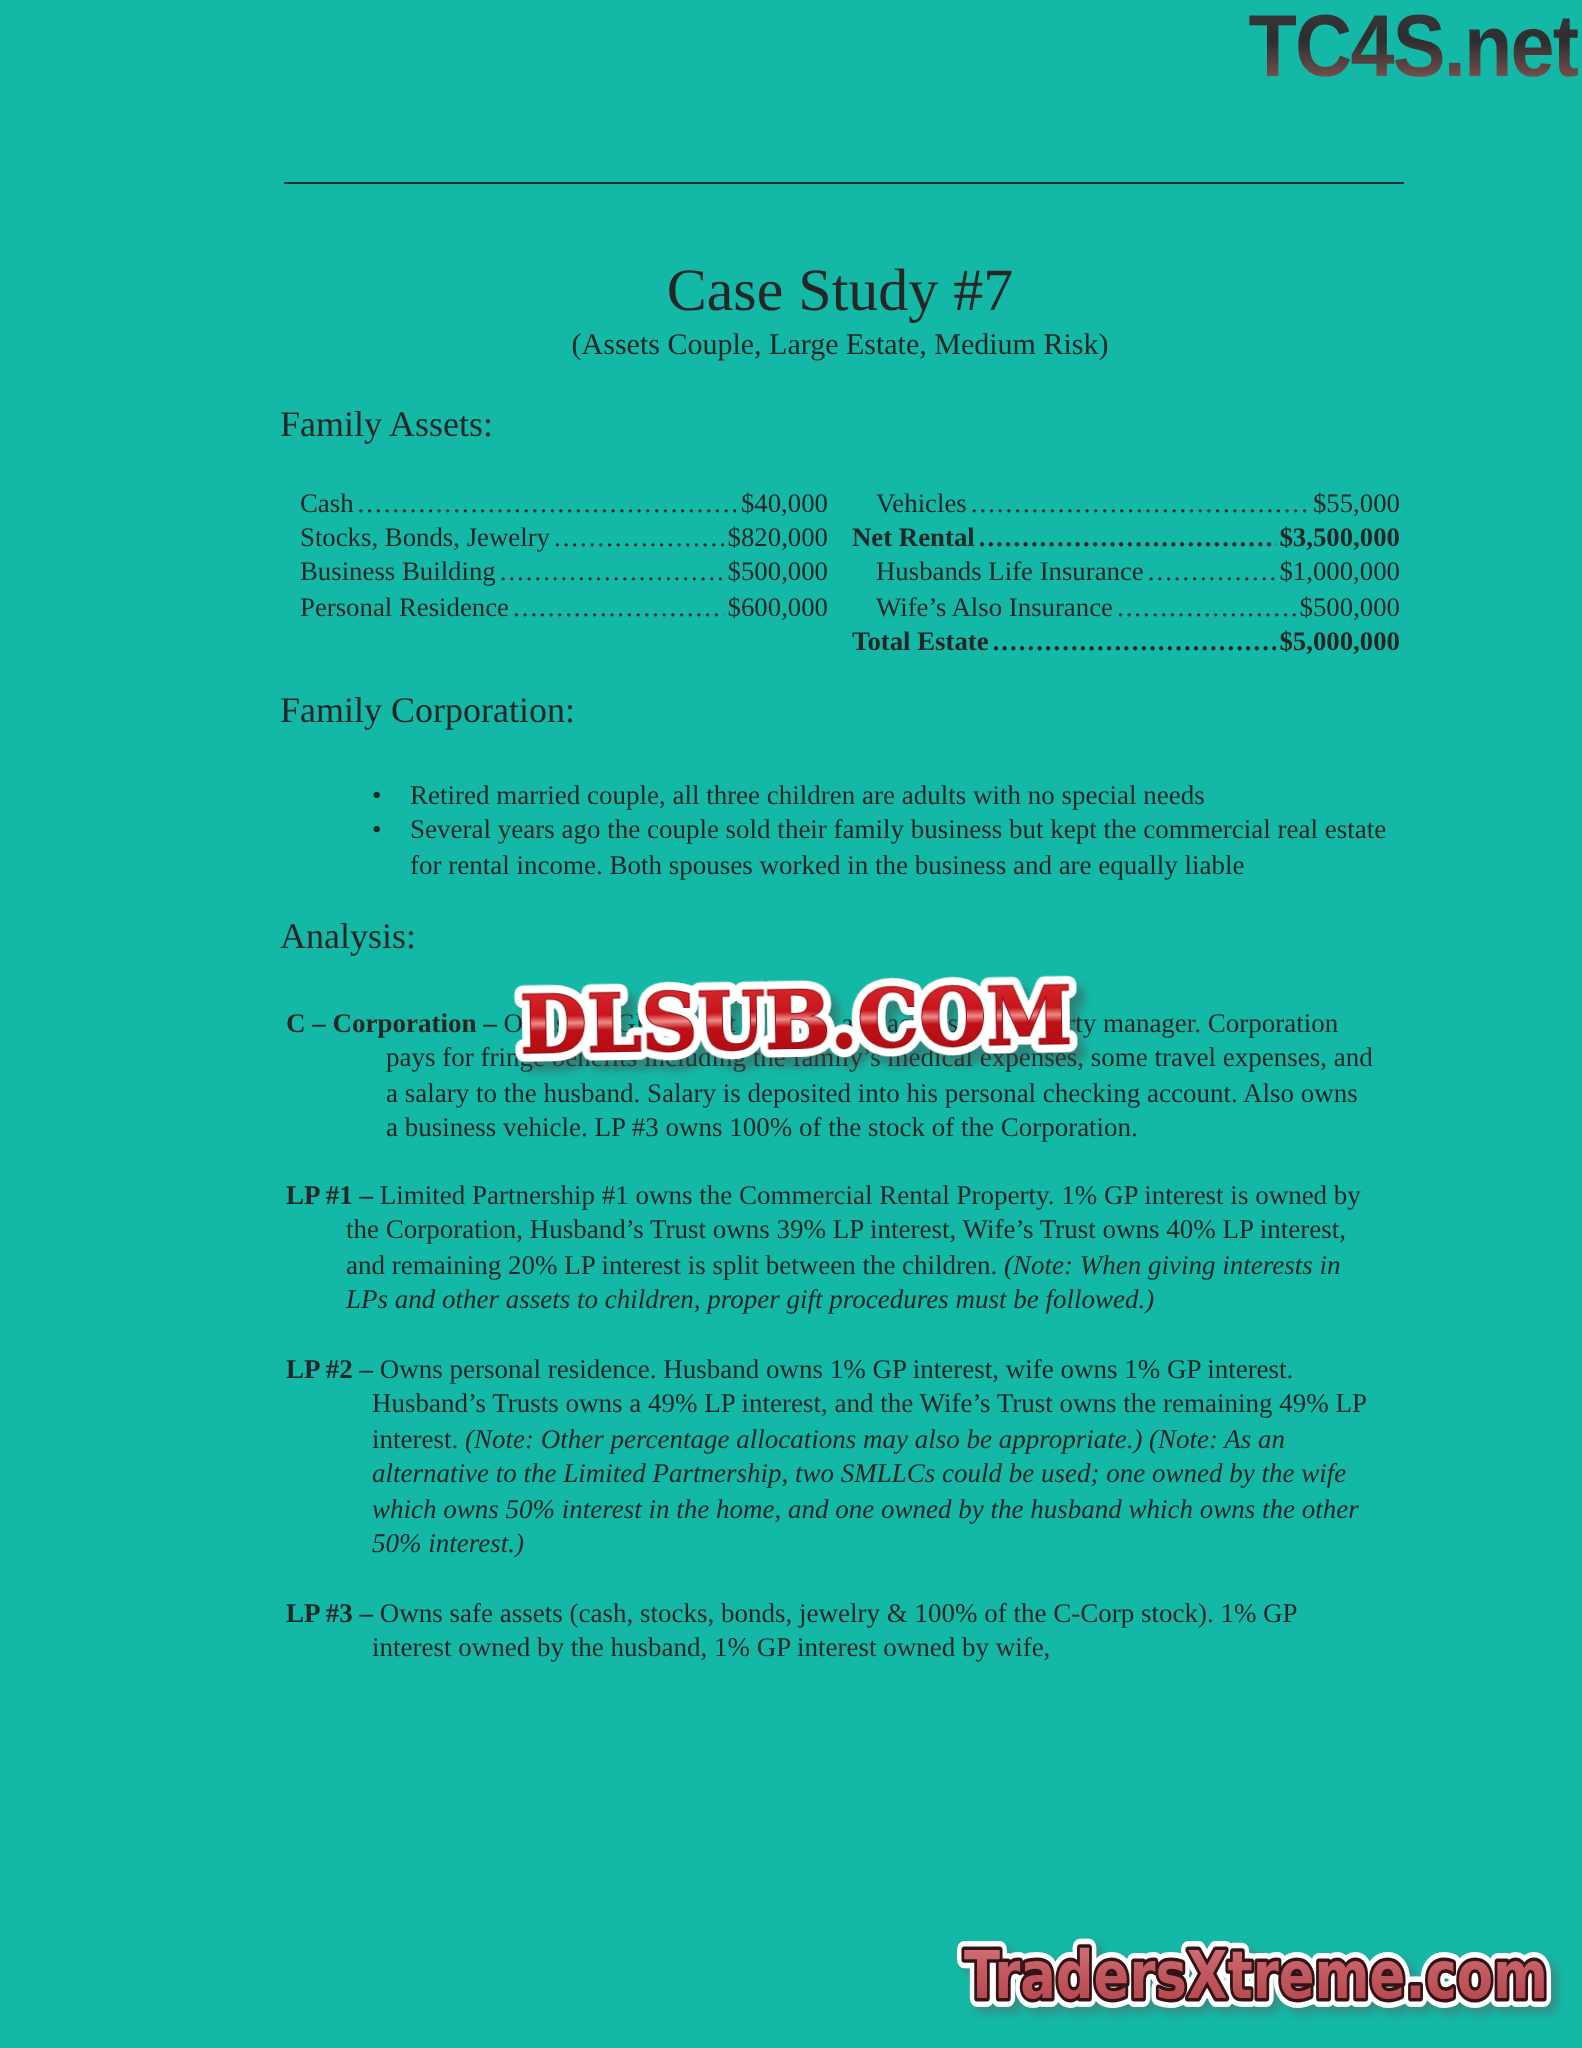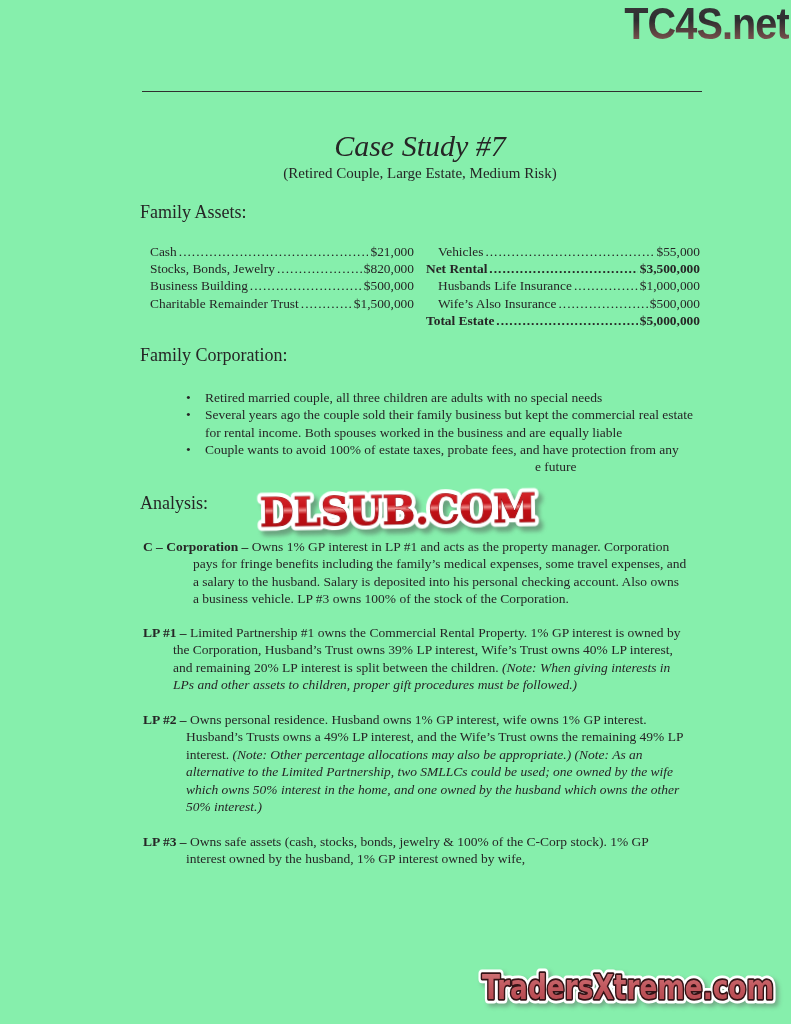--- a/index.html
+++ b/index.html
@@ -1,31 +1,31 @@
 <!DOCTYPE html>
 <html><head>
 <meta charset="utf-8">
 <style>
   html,body{margin:0;padding:0;background:#ffffff;}
   .page{
-    position:relative;width:791px;height:1024px;background:#86efac;overflow:hidden;
+    position:relative;width:791px;height:1024px;background:#14b8a6;overflow:hidden;
     font-family:"Liberation Serif", serif;color:#262626;
   }
   
   .tc4s{
     position:absolute;top:2px;right:2px;
     font-family:"Liberation Sans", sans-serif;font-weight:bold;font-size:44px;line-height:1;
     letter-spacing:-1px;
     background:linear-gradient(180deg,#39393b 0%,#2e2e30 42%,#6b4a47 78%,#9b6f68 100%);
     -webkit-background-clip:text;background-clip:text;color:transparent;
     transform:scaleX(0.9);transform-origin:right top;
   }
   .rule{position:absolute;top:91px;left:142px;width:560px;border-top:1.5px solid #2f2f2f;}
   .content{position:absolute;top:128px;left:140px;width:560px;}
-  .title{font-style:italic;font-size:30px;line-height:36px;text-align:center;margin:0;font-weight:normal;}
+  .title{font-size:30px;line-height:36px;text-align:center;margin:0;font-weight:normal;}
   .subtitle{font-size:15px;line-height:19px;text-align:center;}
   .sec-heading{font-size:18px;line-height:18px;margin-top:20px;}
   
   .assets{display:flex;margin-top:22px;font-size:13.4px;line-height:17.2px;}
   .acol{display:flex;flex-direction:column;}
   .acol.left{margin-left:10px;width:264px;font-family:Liberation Serif, serif;}
   .acol.right{margin-left:12px;width:274px;}
   .lrow{display:flex;align-items:baseline;}
   .lrow.bold{font-weight:bold;}
   .lrow.ind{padding-left:12px;}
@@ -63,45 +63,45 @@
 
 <div class="page">
 
   <div class="tc4s">TC4S.net</div>
 
   <div class="rule"></div>
 
   <div class="content">
 
     <h1 class="title">Case Study #7</h1>
-    <div class="subtitle">(Retired Couple, Large Estate, Medium Risk)</div>
+    <div class="subtitle">(Assets Couple, Large Estate, Medium Risk)</div>
 
     <div class="sec-heading">Family Assets:</div>
 
     <div class="assets">
       <div class="acol left">
         <div class="lrow">
           <span class="lbl">Cash</span>
             <span class="dots"></span>
-            <span class="val">$21,000</span>
+            <span class="val">$40,000</span>
         </div>
         <div class="lrow">
           <span class="lbl">Stocks, Bonds, Jewelry</span>
             <span class="dots"></span>
             <span class="val">$820,000</span>
         </div>
         <div class="lrow">
           <span class="lbl">Business Building</span>
             <span class="dots"></span>
             <span class="val">$500,000</span>
         </div>
         <div class="lrow">
-          <span class="lbl">Charitable Remainder Trust</span>
+          <span class="lbl">Personal Residence</span>
             <span class="dots"></span>
-            <span class="val">$1,500,000</span>
+            <span class="val">$600,000</span>
         </div>
       </div>
       <div class="acol right">
         <div class="lrow ind">
           <span class="lbl">Vehicles</span>
             <span class="dots"></span>
             <span class="val">$55,000</span>
         </div>
         <div class="lrow bold">
           <span class="lbl">Net Rental</span>
@@ -124,21 +124,20 @@
             <span class="val">$5,000,000</span>
         </div>
       </div>
     </div>
 
     <div class="sec-heading bg-heading">Family Corporation:</div>
 
     <ul class="bullets">
       <li><span>Retired married couple, all three children are adults with no special needs</span></li>
       <li><span>Several years ago the couple sold their family business but kept the commercial real estate for rental income.  Both spouses worked in the business and are equally liable</span></li>
-      <li><span>Couple wants to avoid 100% of estate taxes, probate fees, and have protection from any</span><span class="wm-gap"></span><span>e future</span></li>
     </ul>
 
     <div class="sec-heading an-heading">Analysis:</div>
 
     <div class="analysis">
       <p class="i50"><b>C – Corporation – </b><span>Owns 1% GP interest in LP #1 and acts as the property manager.  Corporation pays for fringe benefits including the family’s medical expenses, some travel expenses, and a salary to the husband.  Salary is deposited into his personal checking account.  Also owns a business vehicle.  LP #3 owns 100% of the stock of the Corporation.</span><i></i></p>
       <p class="i30"><b>LP #1 – </b><span>Limited Partnership #1 owns the Commercial Rental Property.  1% GP interest is owned by the Corporation, Husband’s Trust owns 39% LP interest, Wife’s Trust owns 40% LP interest, and remaining 20% LP interest is split between the children.</span><i> (Note: When giving interests in LPs and other assets to children, proper gift procedures must be followed.)</i></p>
       <p class="i43"><b>LP #2 – </b><span>Owns personal residence.  Husband owns 1% GP interest, wife owns 1% GP interest.  Husband’s Trusts owns a 49% LP interest, and the Wife’s Trust owns the remaining 49% LP interest.</span><i> (Note: Other percentage allocations may also be appropriate.)  (Note: As an alternative to the Limited Partnership, two SMLLCs could be used; one owned by the wife which owns 50% interest in the home, and one owned by the husband which owns the other 50% interest.)</i></p>
       <p class="i43"><b>LP #3 – </b><span>Owns safe assets (cash, stocks, bonds, jewelry &amp; 100% of the C-Corp stock).  1% GP interest owned by the husband, 1% GP interest owned by wife,</span><i></i></p>
     </div>

